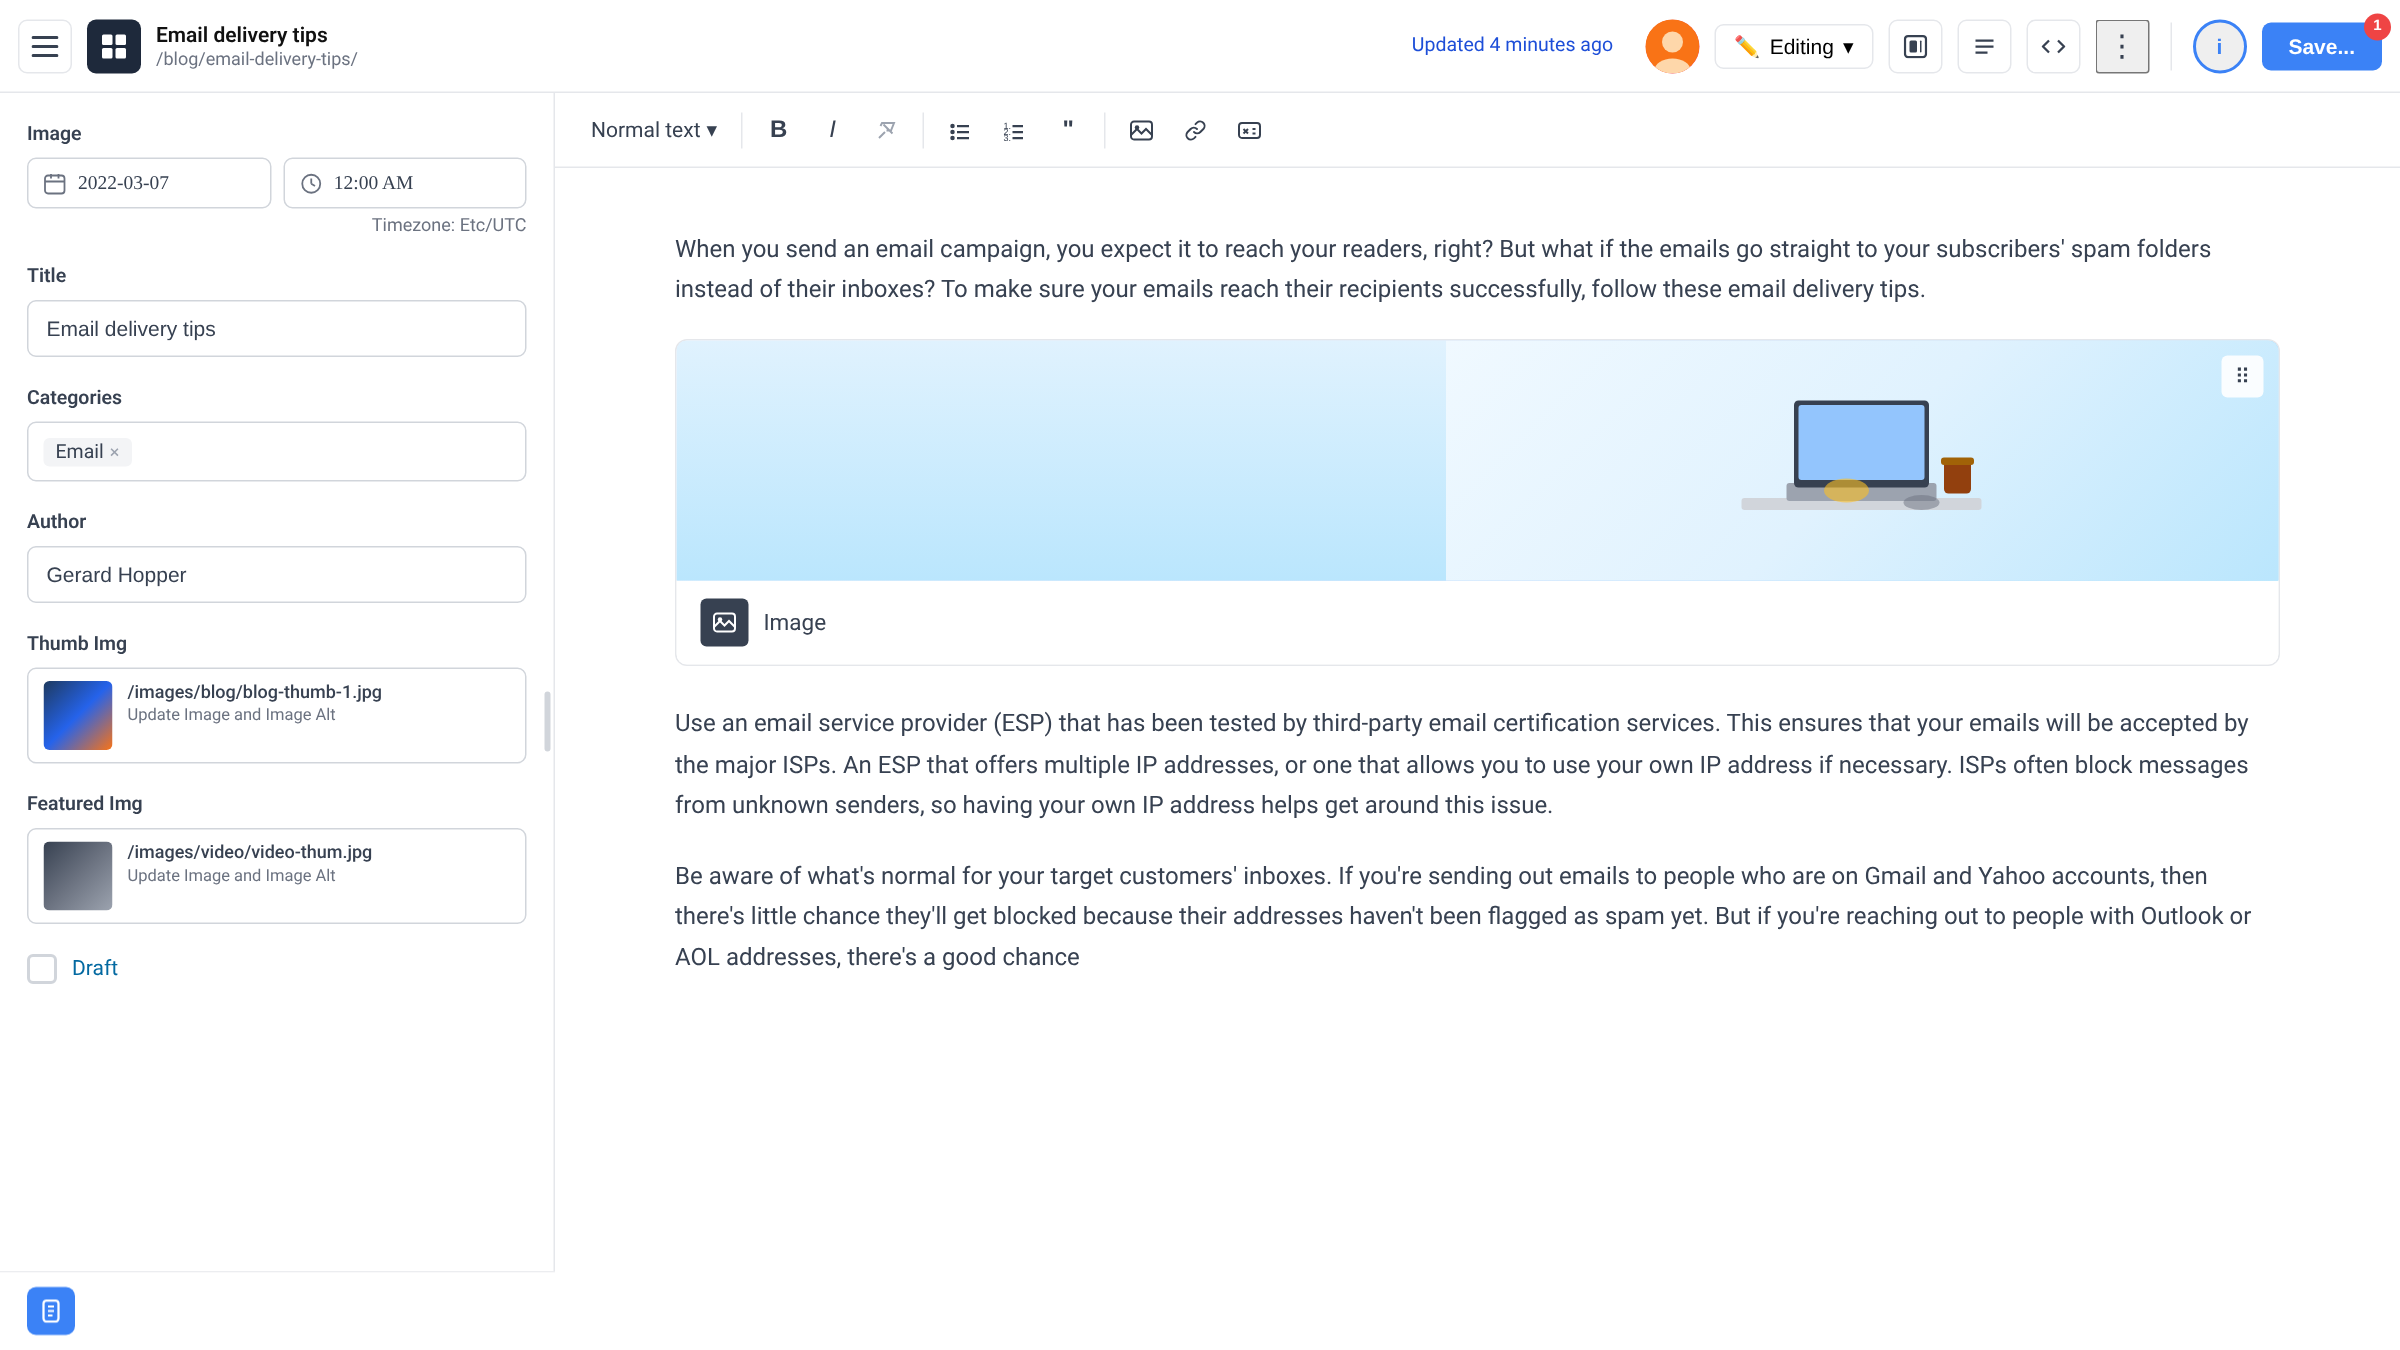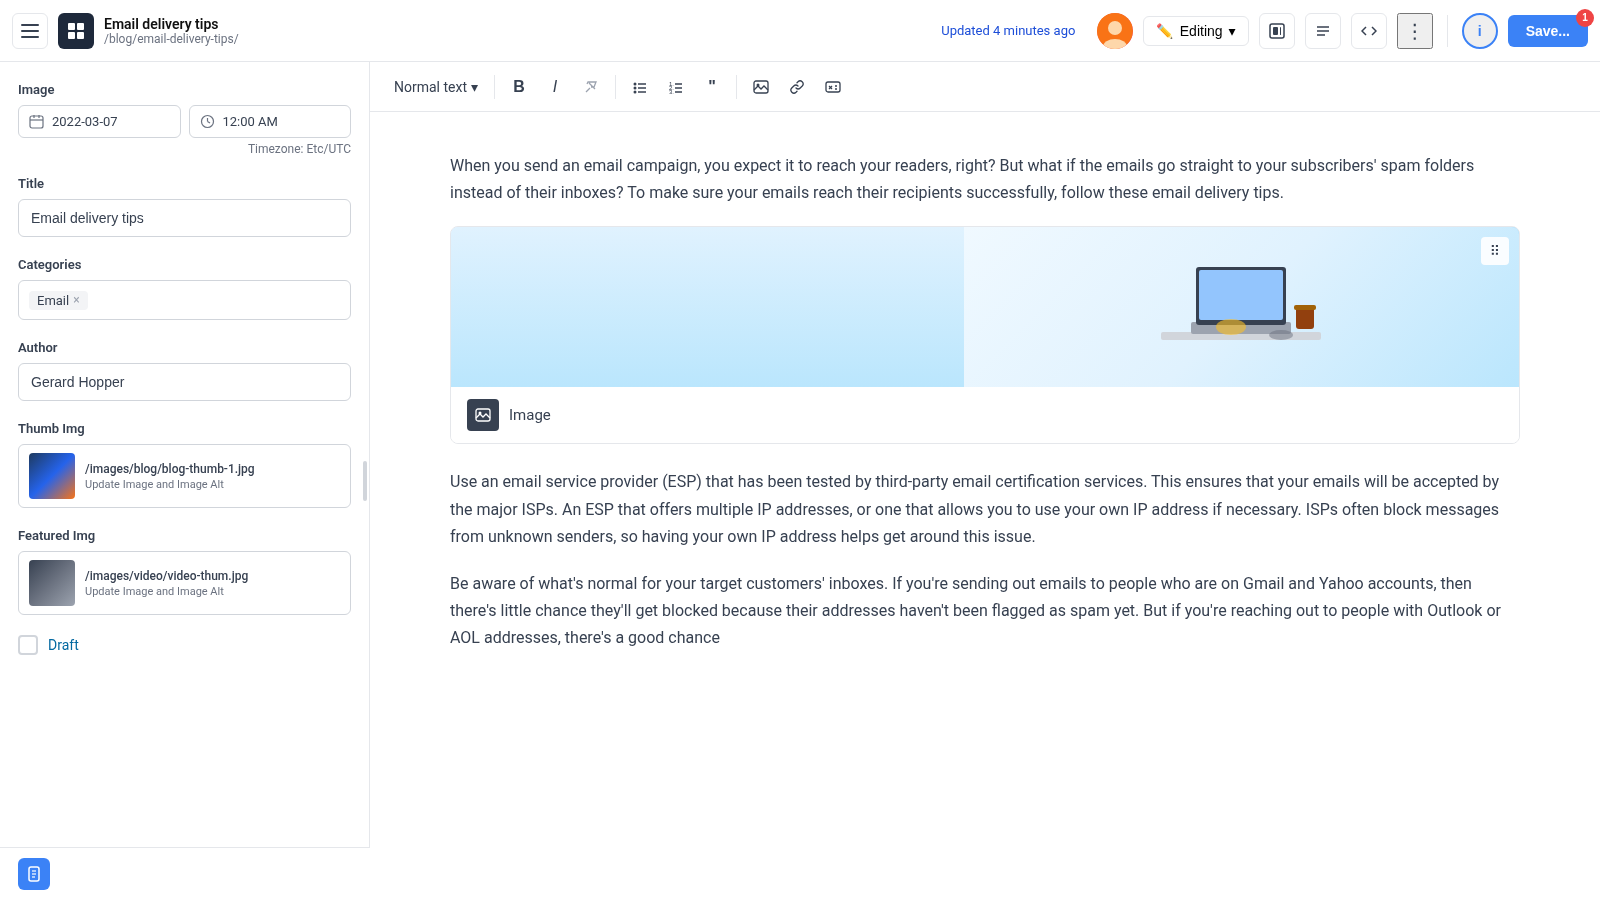--- a/index.html
+++ b/index.html
@@ -78,42 +78,42 @@
     }
     .sidebar-resizer {
       position: absolute; right: 0; top: 0; bottom: 0; width: 8px; cursor: col-resize;
       display: flex; align-items: center; justify-content: center;
     }
     .sidebar-resizer-handle {
       width: 4px; height: 40px; background: #d1d5db; border-radius: 2px;
     }
     .field-group { margin-bottom: 20px; }
     .field-label { font-size: 13px; font-weight: 600; color: #374151; margin-bottom: 8px; }
-    .date-row { display: flex; gap: 8px; }
+    .date-row { display: flex; gap: 8px; font-family: Liberation Serif, serif; }
     .date-input, .time-input {
       flex: 1; display: flex; align-items: center; gap: 8px;
       border: 1px solid #d1d5db; border-radius: 6px; padding: 8px 10px; font-size: 13px; color: #374151;
     }
     .tz-text { font-size: 12px; color: #6b7280; text-align: right; margin-top: 4px; }
     .text-input {
       width: 100%; border: 1px solid #d1d5db; border-radius: 6px;
       padding: 10px 12px; font-size: 14px; color: #374151; outline: none;
     }
     .tags-input {
       width: 100%; border: 1px solid #d1d5db; border-radius: 6px;
       padding: 6px 10px; font-size: 14px; color: #374151; display: flex; align-items: center; gap: 6px; min-height: 40px;
     }
     .tag-chip {
       background: #f3f4f6; border-radius: 4px; padding: 2px 8px; font-size: 13px; color: #374151;
       display: flex; align-items: flex-start; gap: 4px;
     }
     .tag-chip .remove { cursor: pointer; color: #9ca3af; font-size: 12px; }
     .img-input {
       border: 1px solid #d1d5db; border-radius: 6px; padding: 8px 10px;
-      display: flex; align-items: center; gap: 10px; cursor: pointer;
+      display: flex; align-items: flex-start; gap: 10px; cursor: pointer;
     }
     .img-thumb {
       width: 46px; height: 46px; border-radius: 4px; background: #374151;
       overflow: hidden; flex-shrink: 0;
     }
     .img-thumb-inner {
       width: 100%; height: 100%; background: linear-gradient(135deg, #1e3a5f 0%, #2563eb 50%, #f97316 100%);
     }
     .img-thumb-inner2 {
       width: 100%; height: 100%; background: linear-gradient(135deg, #374151 0%, #6b7280 50%, #9ca3af 100%);

